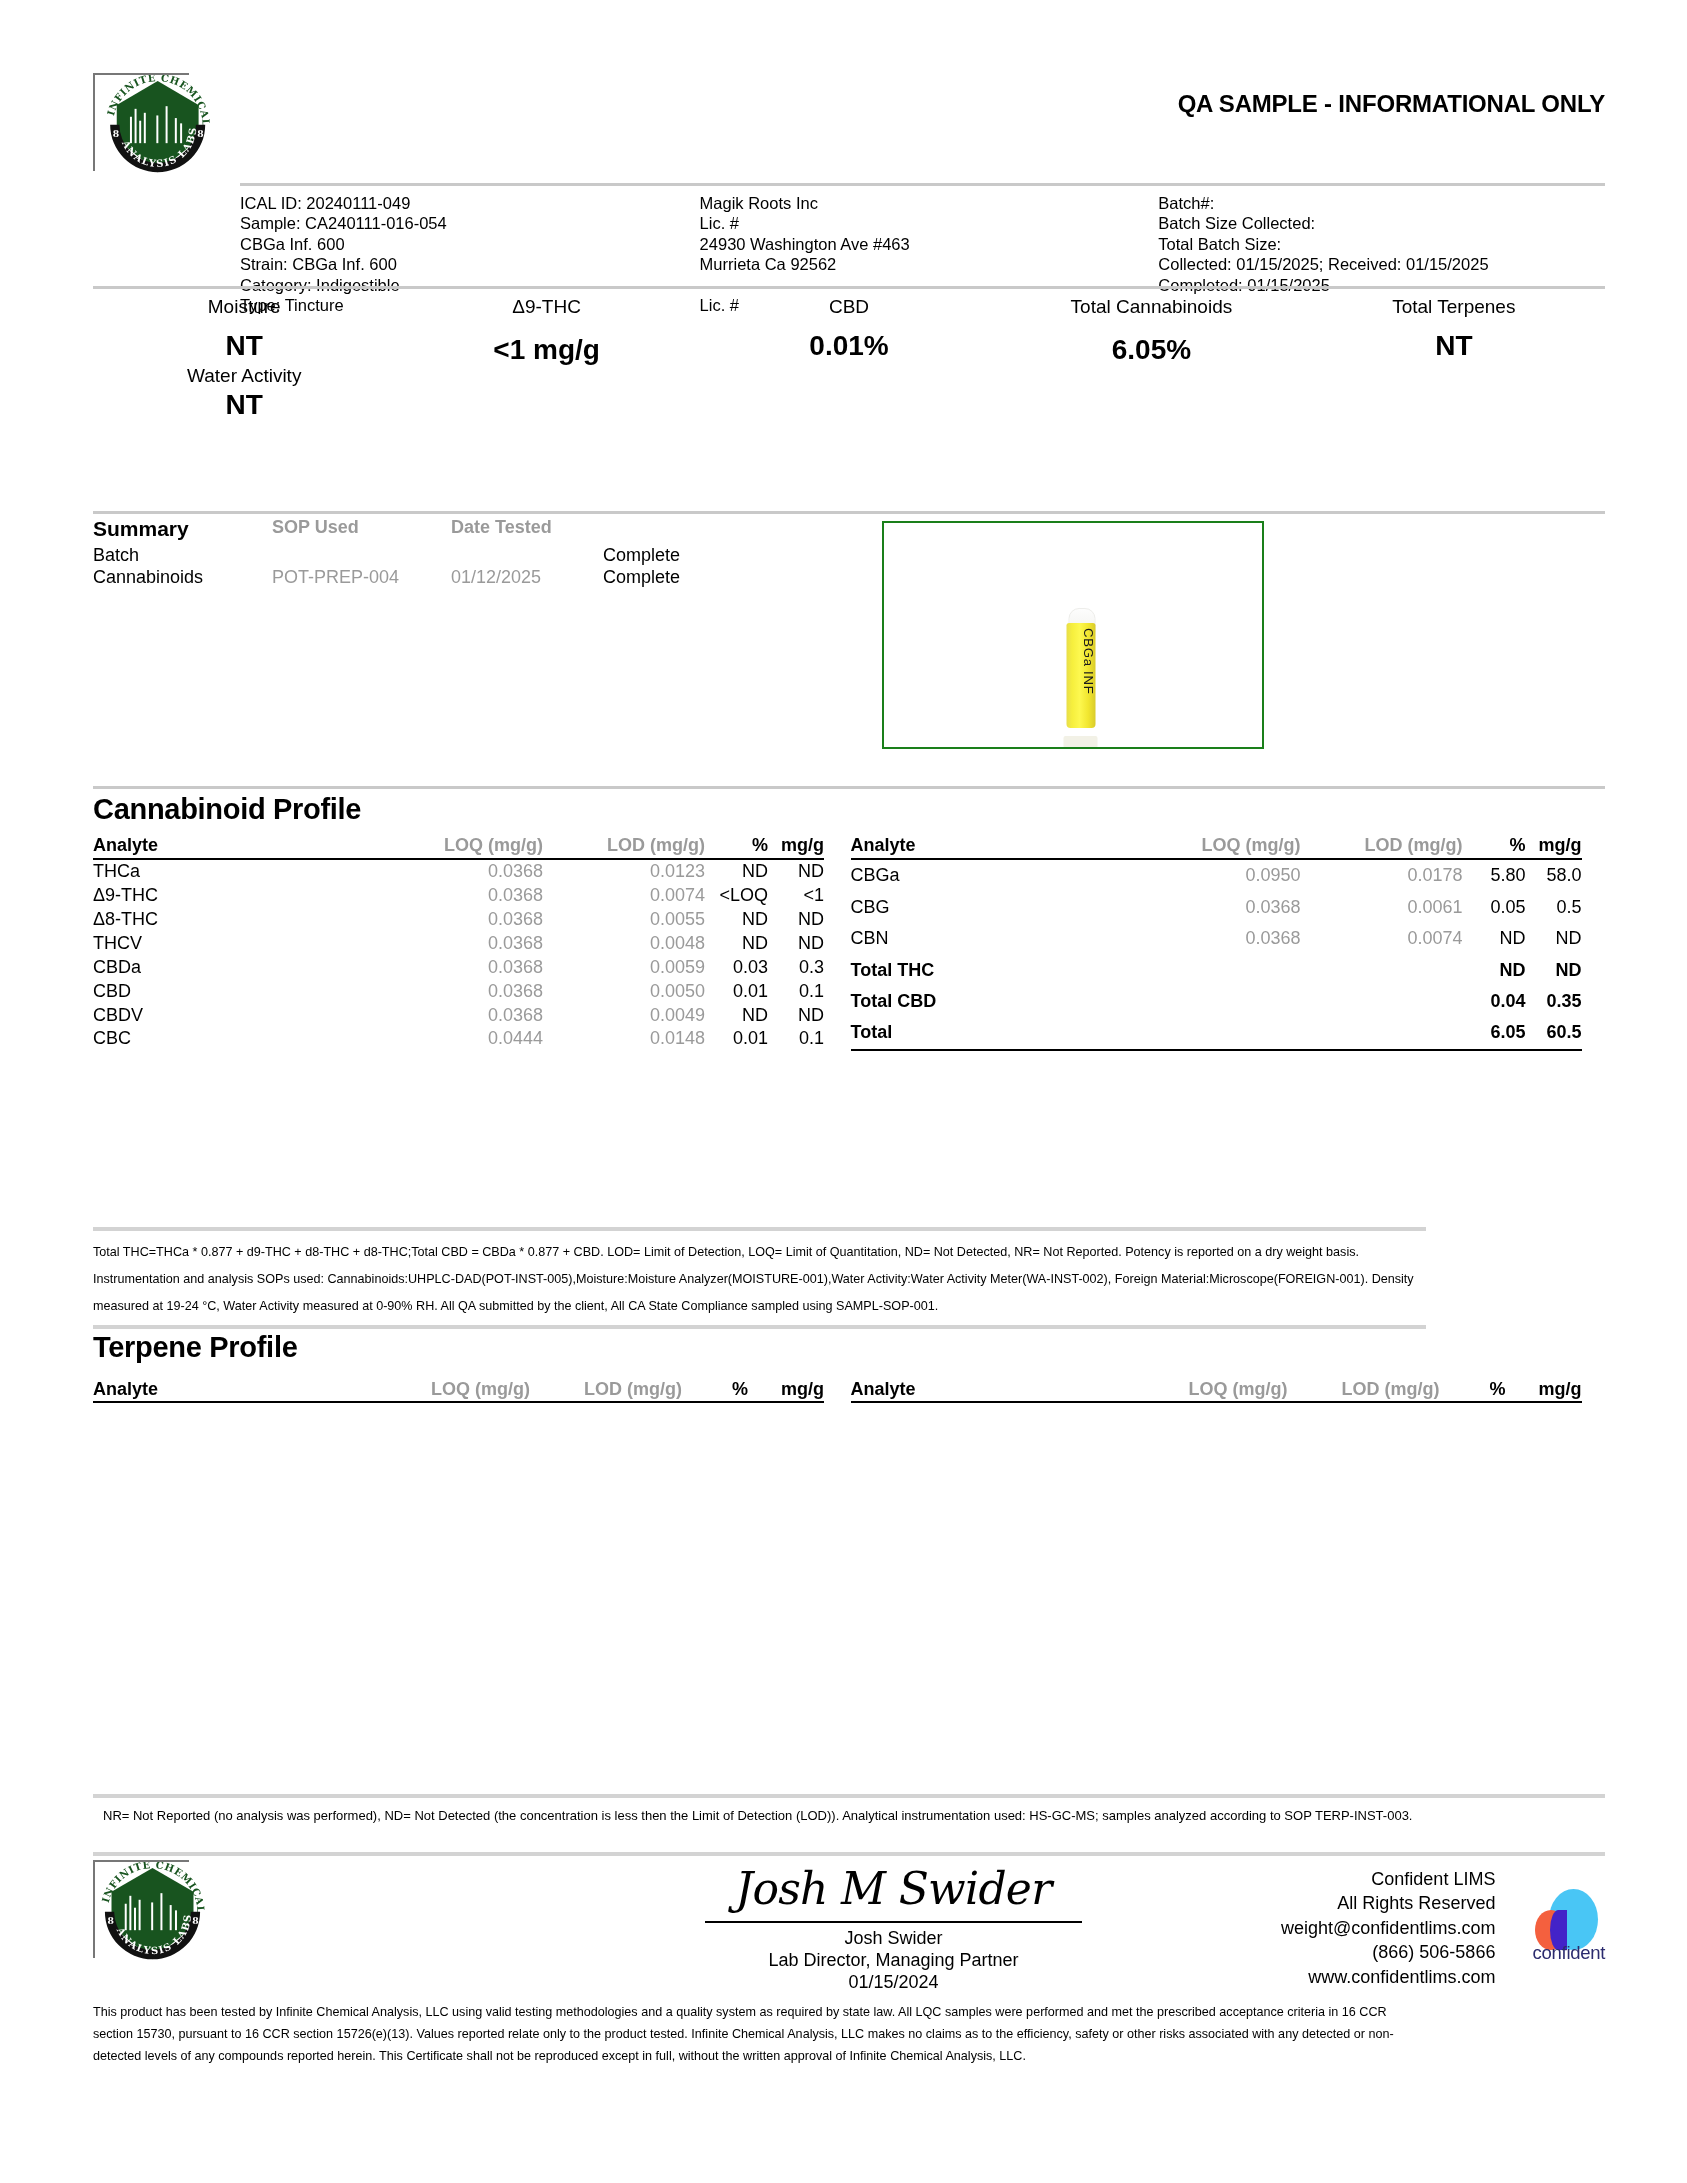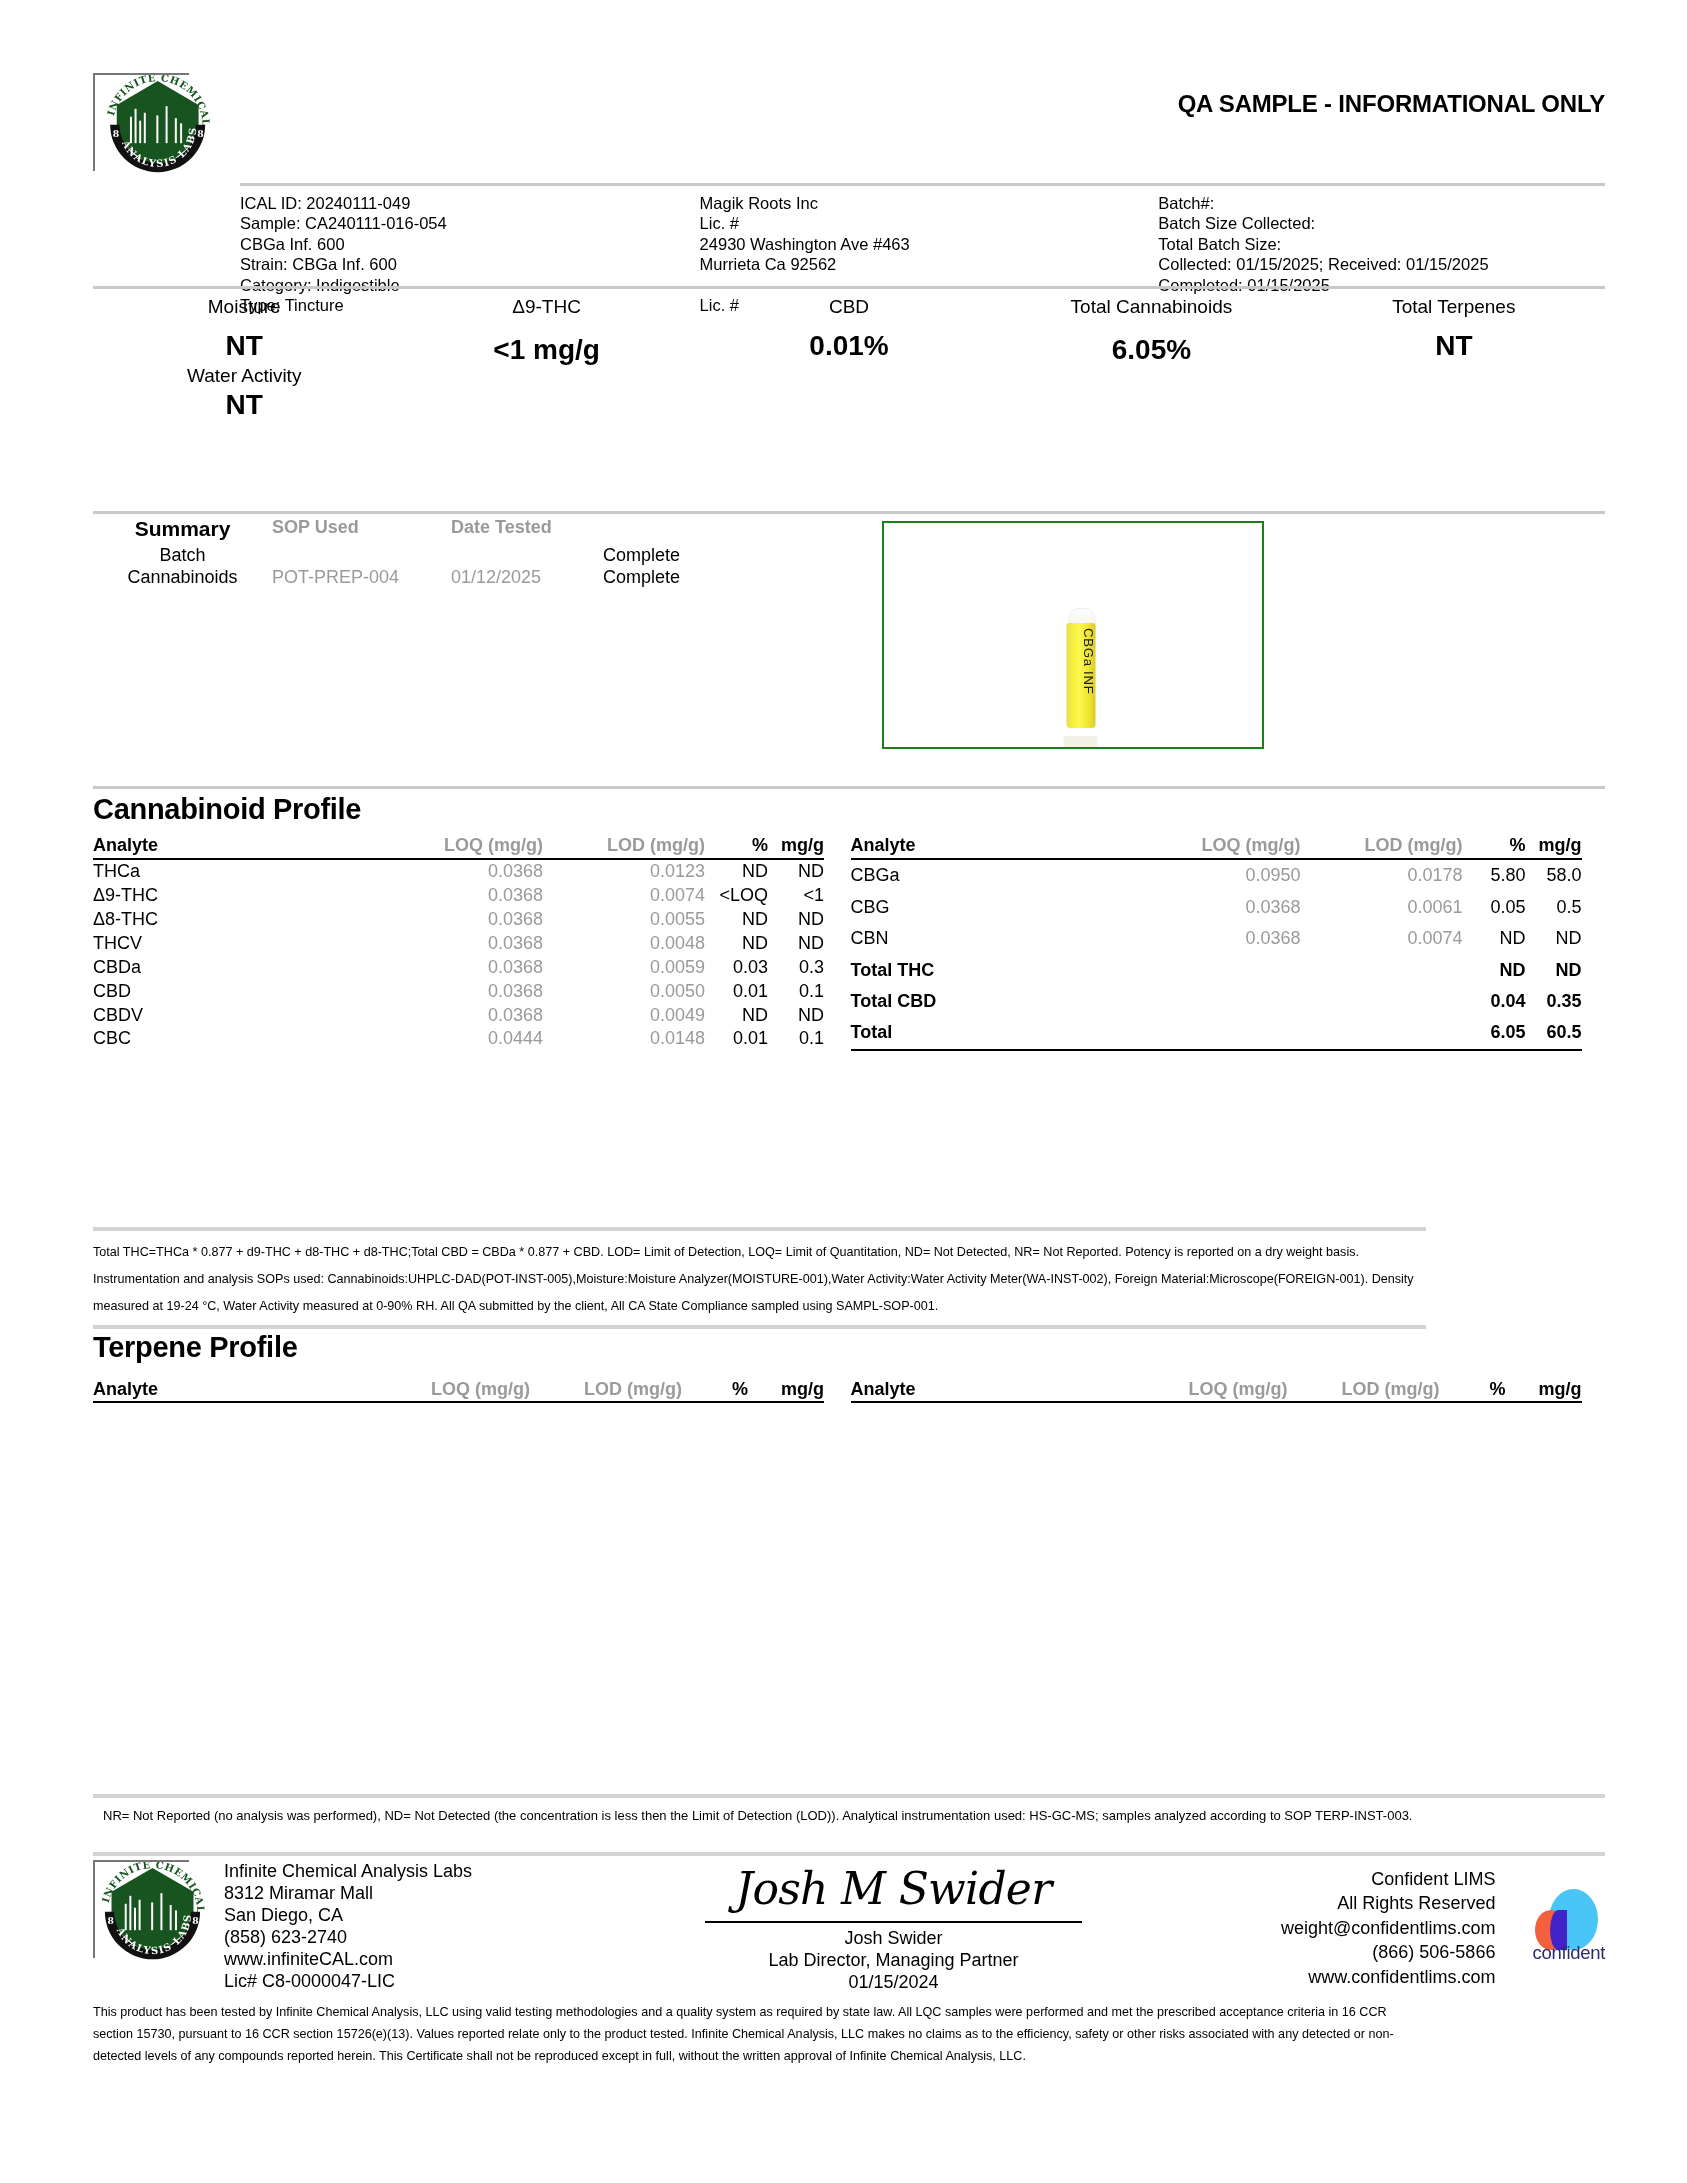--- a/index.html
+++ b/index.html
@@ -132,21 +132,21 @@
     left: 93px;
     top: 517px;
     width: 781px;
     font-size: 18px;
   }
   .summary-head {
     display: flex;
     font-weight: bold;
     margin-bottom: 2.6px;
   }
-  .s-col1 { width: 179px; font-size: 21px; text-align: center; }
+  .s-col1 { width: 179px; font-size: 21px; }
   .s-col2 { width: 179px; color: #9a9a9a; }
   .s-col3 { width: 152px; color: #9a9a9a; }
   .s-col4 { width: 132px; }
   .summary-row {
     display: flex;
     line-height: 22.5px;
   }
   .summary-row .s-col1 { font-size: 18px; font-weight: normal; }
   .summary-row .s-col2, .summary-row .s-col3 { color: #9a9a9a; }
 
@@ -822,28 +822,20 @@
               <path id="arcBot2" d="M22 80 A 58 58 0 0 0 138 80" fill="none"></path>
               <text font-size="15" font-weight="bold" fill="#ffffff" font-family="DejaVu Serif, serif" letter-spacing="2">
                 <textPath href="#arcBot2" startOffset="12%">ANALYSIS LABS</textPath>
               </text>
               <text x="12" y="92" font-size="14" font-weight="bold" fill="#ffffff" font-family="DejaVu Serif, serif">8</text>
               <text x="140" y="92" font-size="14" font-weight="bold" fill="#ffffff" font-family="DejaVu Serif, serif">8</text>
             </g>
           </svg>
         </div>
       </div>
-      <div class="footer-addr">
-        <div>Infinite Chemical Analysis Labs</div>
-        <div>8312 Miramar Mall</div>
-        <div>San Diego, CA</div>
-        <div>(858) 623-2740</div>
-        <div>www.infiniteCAL.com</div>
-        <div>Lic# C8-0000047-LIC</div>
-      </div>
     </div>
 
     <div class="footer-mid">
       <div class="signature">Josh M Swider</div>
       <div class="sig-line"></div>
       <div class="sig-name">Josh Swider</div>
       <div class="sig-name">Lab Director, Managing Partner</div>
       <div class="sig-name">01/15/2024</div>
     </div>
 

